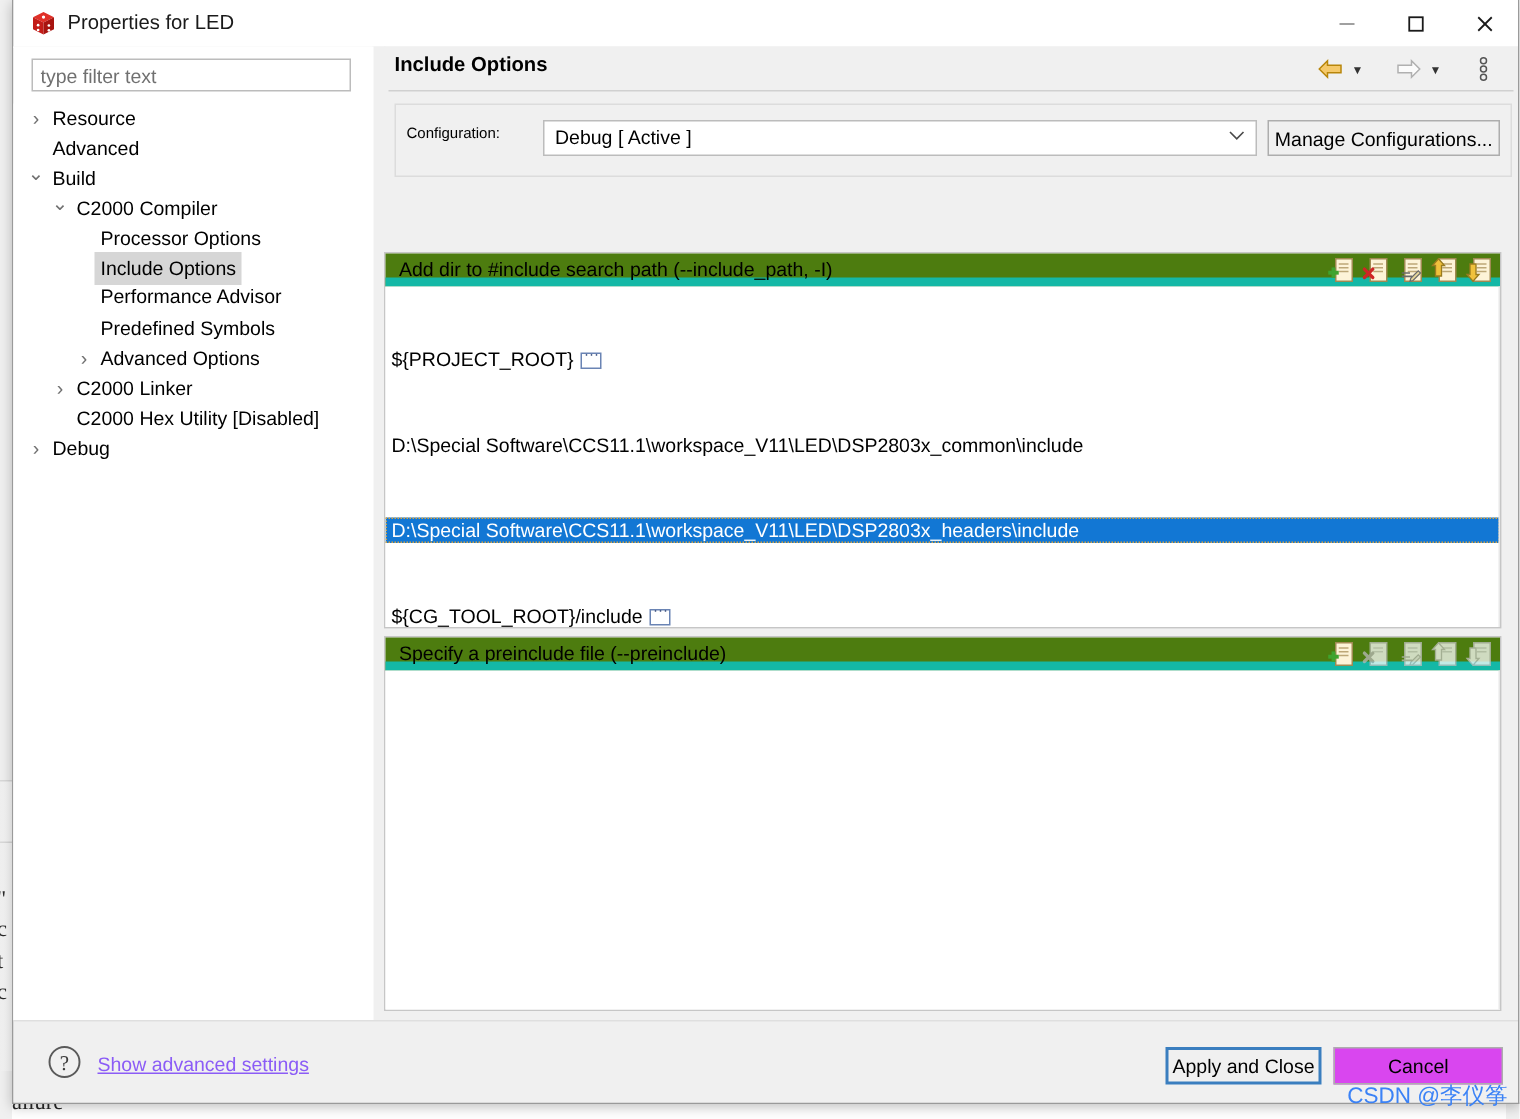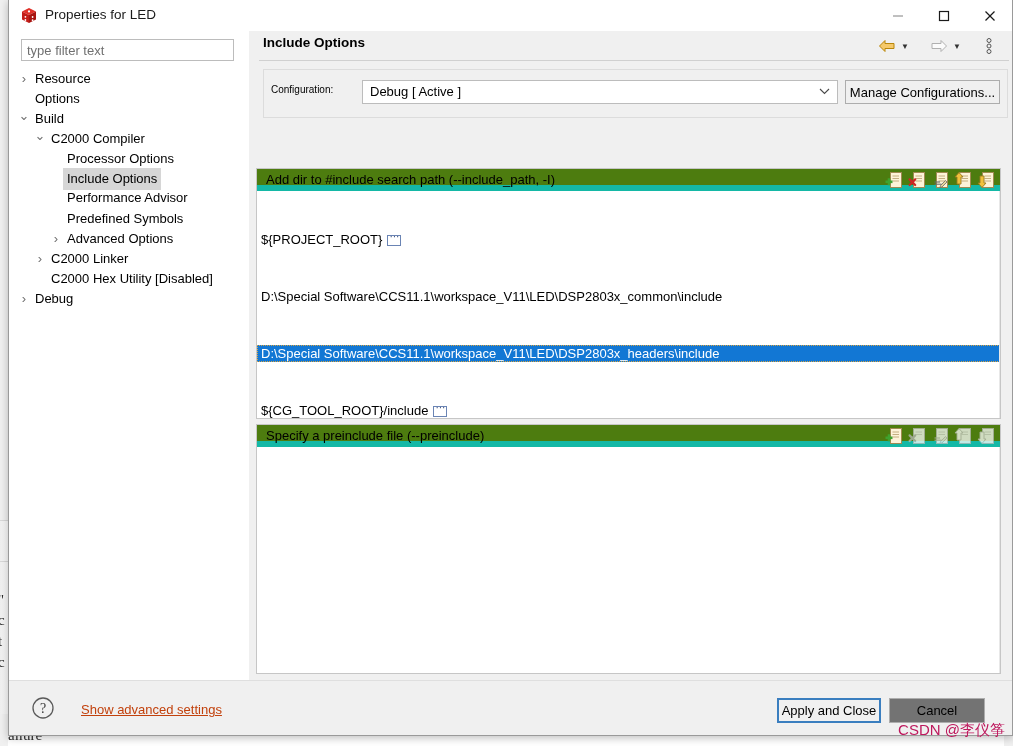--- a/index.html
+++ b/index.html
@@ -375,23 +375,23 @@
     border-top: 1px solid #dfdfdf;
   }
   #help-icon {
     position: absolute;
     left: 22px; top: 15px;
     width: 24px; height: 24px;
     cursor: default;
   }
   #adv-link {
     position: absolute;
-    left: 72px; top: 21px;
-    font-size: 13px;
-    color: #c2410c;
+    left: 56px; top: 21px;
+    font-size: 13px;
+    color: #8b5cf6;
     text-decoration: underline;
     cursor: default;
   }
   .dlg-btn {
     position: absolute;
     top: 17px;
     height: 25px;
     background: #f0f0f0;
     border: 1px solid #adadad;
     box-sizing: border-box;
@@ -402,32 +402,32 @@
     padding: 0;
   }
   #apply-close-btn {
     left: 768px;
     width: 104px;
     border: 2px solid #3a7ebf;
     background: #f0f0f0;
   }
   #cancel-btn {
     left: 880px;
-    width: 96px;
-    background: #737373;
+    width: 113px;
+    background: #d946ef;
     text-align: center;
   }
 
   
   #watermark {
     position: absolute;
     right: 8px;
     bottom: 6px;
     font-size: 15px;
-    color: #be185d;
+    color: #3b82f6;
     font-family: "Liberation Sans", sans-serif;
     white-space: nowrap;
     pointer-events: none;
   }
 </style>
 </head>
 <body>
 
 <div id="bg-layer">
   <div class="bg-editor-white"></div>
@@ -492,21 +492,21 @@
 
     <div id="left-pane">
       <input id="filter-box" type="text" placeholder="type filter text" style="">
       <div id="tree">
           <div class="tree-row" style="padding-left: 8px;">
             <span class="twisty" style="font-size: 13px;">›</span>
             <span class="tree-label">Resource</span>
           </div>
           <div class="tree-row" style="padding-left: 8px;">
             <span class="twisty none"></span>
-            <span class="tree-label">Options</span>
+            <span class="tree-label">Advanced</span>
           </div>
           <div class="tree-row" style="padding-left: 8px;">
             <span class="twisty" style="font-size: 13px; position: relative; top: -3px;">⌄</span>
             <span class="tree-label">Build</span>
           </div>
           <div class="tree-row" style="padding-left: 24px;">
             <span class="twisty" style="font-size: 13px; position: relative; top: -3px;">⌄</span>
             <span class="tree-label">C2000 Compiler</span>
           </div>
           <div class="tree-row" style="padding-left: 40px;">

